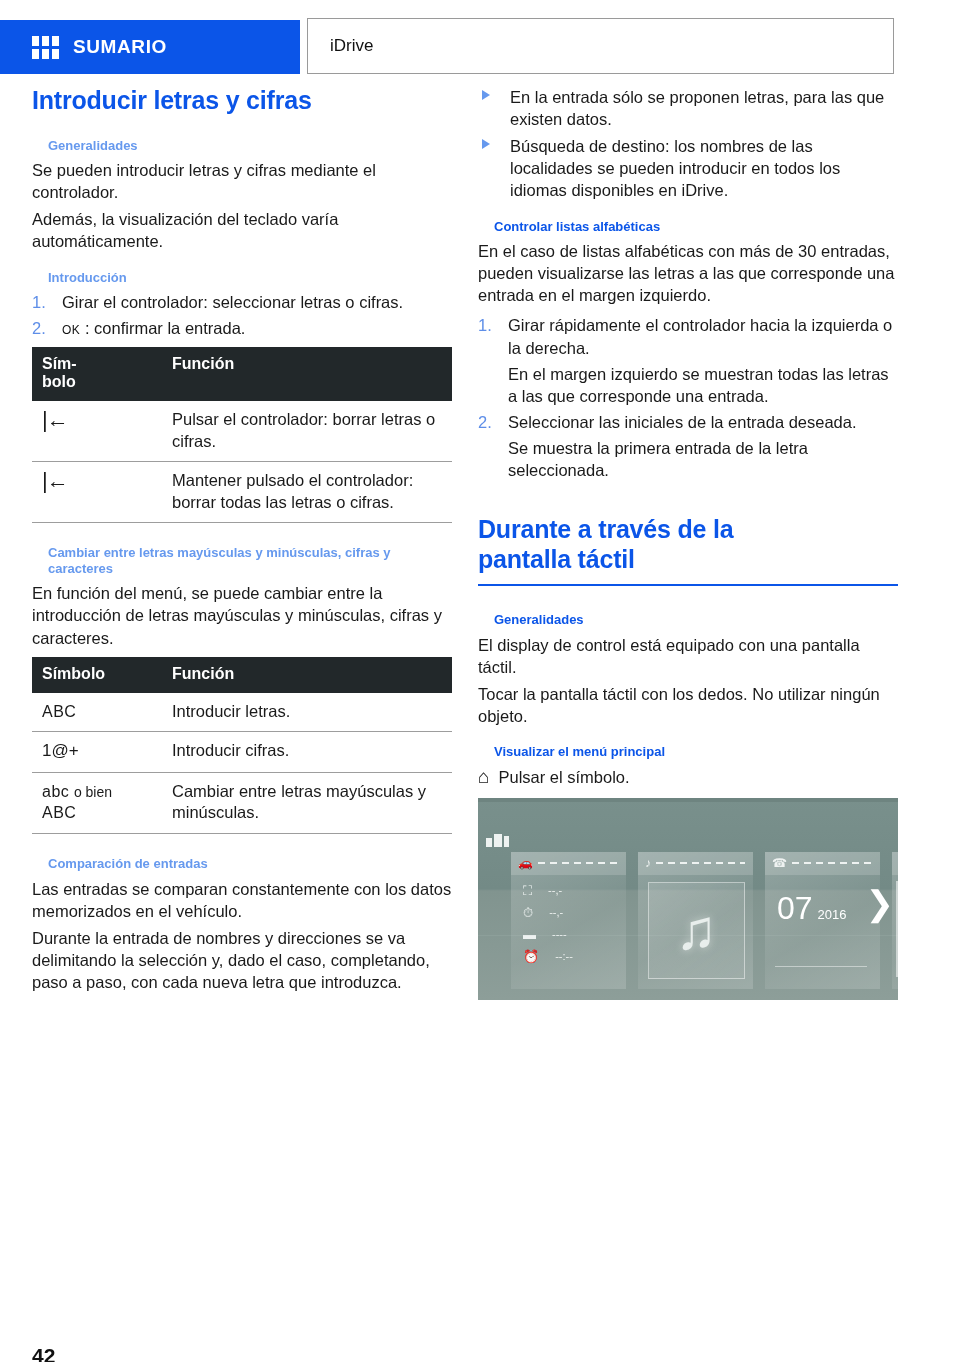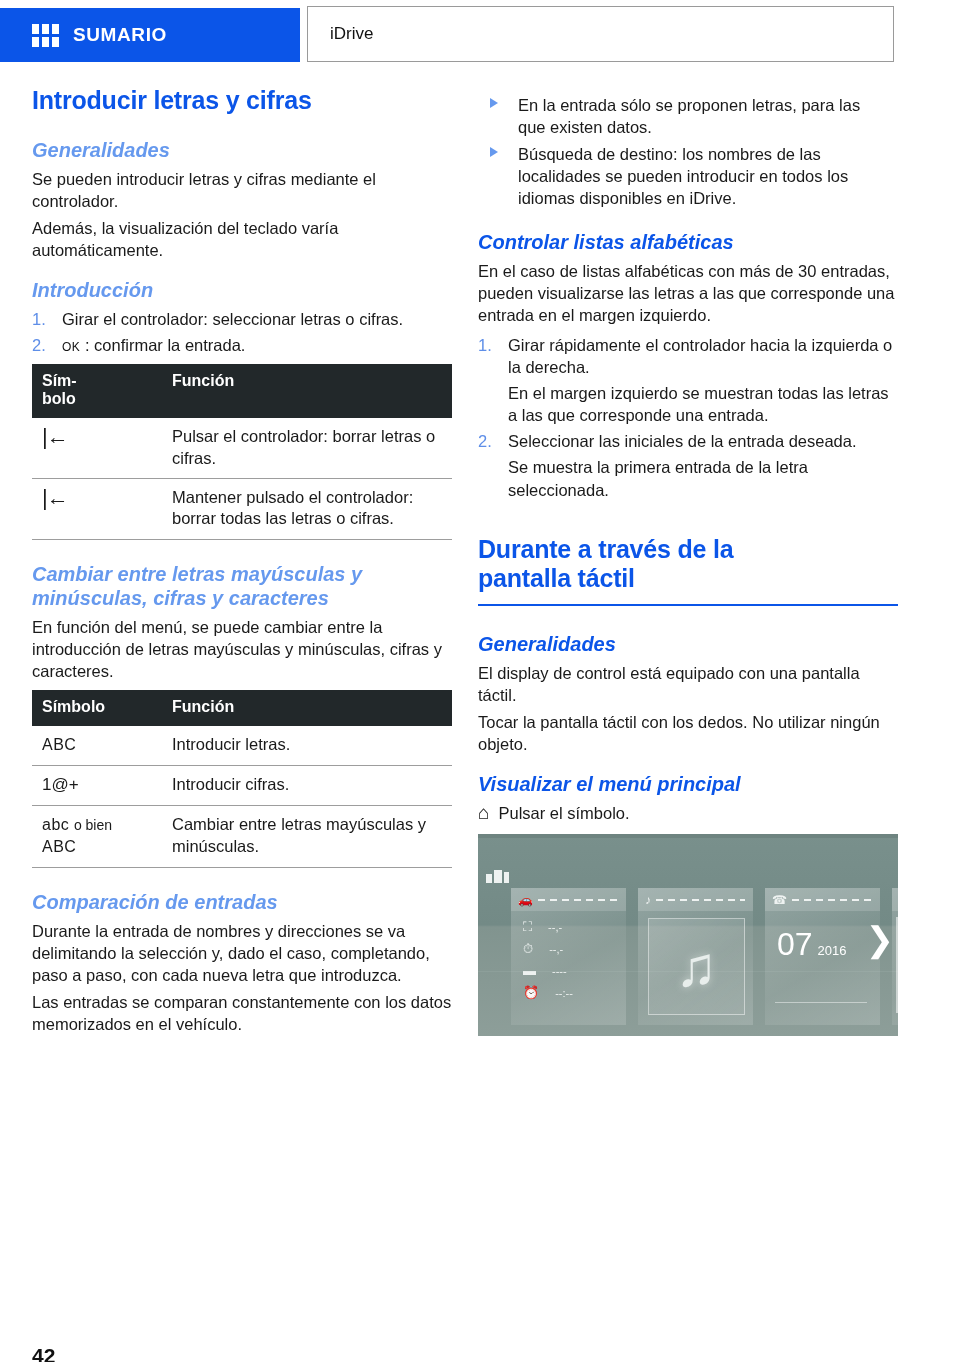--- a/index.html
+++ b/index.html
@@ -3,21 +3,21 @@
 <meta charset="utf-8">
 <style>
   html,body{margin:0;padding:0;}
   body{
     width:960px;height:1362px;background:#ffffff;
     font-family:"Liberation Sans","DejaVu Sans",sans-serif;
     color:#1a1a1a;-webkit-font-smoothing:antialiased;
     position:relative;overflow:hidden;
   }
   
-  .tabbar{position:absolute;left:0;top:4px;width:960px;height:62px;}
+  .tabbar{position:absolute;left:0;top:16px;width:960px;height:62px;}
   .tab-sumario{
     position:absolute;left:0;top:4px;width:300px;height:54px;
     background:#0b55e8;display:flex;align-items:center;gap:14px;
     padding-left:32px;box-sizing:border-box;
   }
   .grid-icon{display:grid;grid-template-columns:repeat(3,7px);
     grid-template-rows:repeat(2,10px);gap:3px;}
   .grid-icon i{background:#fff;display:block;width:7px;height:10px;}
   .tab-sumario .lbl{
     color:#fff;font-weight:bold;font-size:19px;letter-spacing:.6px;
@@ -33,21 +33,21 @@
   .col{position:absolute;top:0;width:420px;}
   .col-left{left:32px;}
   .col-right{left:478px;}
 
   h1.chapter{
     font-size:25px;font-weight:bold;color:#0b55e8;margin:0 0 22px 0;
     line-height:1.18;letter-spacing:-.2px;
   }
   h1.chapter.ruled{padding-bottom:10px;border-bottom:2px solid #0b55e8;margin-bottom:26px;}
   h2.sec{
-    font-size:20px;font-weight:bold;color:#6699ee;margin:0 0 6px 0;line-height:1.2;font-style:italic;
+    font-size:13px;font-weight:bold;color:#6699ee;margin:0 0 6px 16px;line-height:1.2;
   }
   h2.sec.strong{color:#0b55e8;}
   p.body{
     font-size:16.5px;line-height:1.34;margin:0 0 5px 0;color:#1a1a1a;
   }
   .spacer-sm{height:12px;}
   .spacer-md{height:22px;}
   .spacer-lg{height:30px;}
 
   
@@ -60,21 +60,21 @@
     position:absolute;left:0;top:0;color:#5e8ee8;font-size:16.5px;
   }
   .sub-note{
     font-size:16.5px;line-height:1.34;margin:0 0 4px 30px;
   }
   .okbox{
     font-family:"Liberation Sans",sans-serif;font-size:12px;letter-spacing:.5px;
     color:#111;
   }
   
-  ul.bullets{margin:8px;padding:0;list-style:none;}
+  ul.bullets{margin:0;padding:0;list-style:none;}
   ul.bullets li{
     position:relative;padding-left:32px;font-size:16.5px;line-height:1.34;
     margin-bottom:5px;
   }
   ul.bullets li .bul{
     position:absolute;left:4px;top:4px;width:0;height:0;
     border-left:8px solid #6699ee;border-top:5px solid transparent;
     border-bottom:5px solid transparent;
   }
   
@@ -245,22 +245,22 @@
             <span class="obien">o bien</span><br>
             <span class="sym-abc">ABC</span>
           </td>
           <td>Cambiar entre letras mayúsculas y minúsculas.</td>
         </tr>
       </tbody>
     </table>
 
     <div class="spacer-md"></div>
     <h2 class="sec">Comparación de entradas</h2>
+    <p class="body">Las entradas se comparan constantemente con los datos memorizados en el vehículo.</p>
     <p class="body">Durante la entrada de nombres y direcciones se va delimitando la selección y, dado el caso, completando, paso a paso, con cada nueva letra que introduzca.</p>
-    <p class="body">Las entradas se comparan constantemente con los datos memorizados en el vehículo.</p>
   </div>
 
   <div class="col col-right">
 
     <ul class="bullets">
       <li>
         <span class="bul"></span>
         <span>En la entrada sólo se proponen letras, para las que existen datos.</span>
       </li>
       <li>

